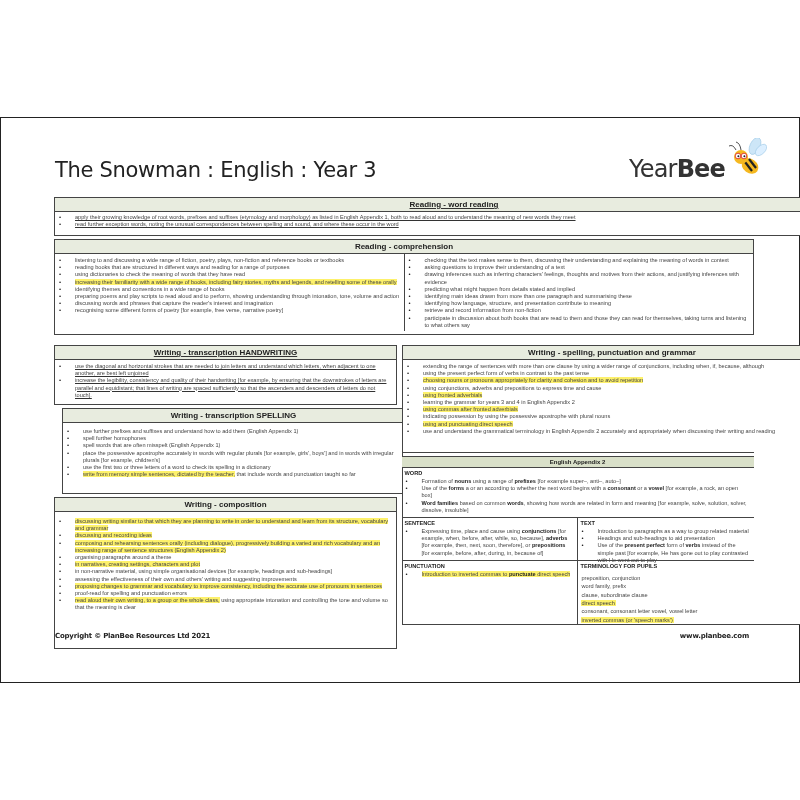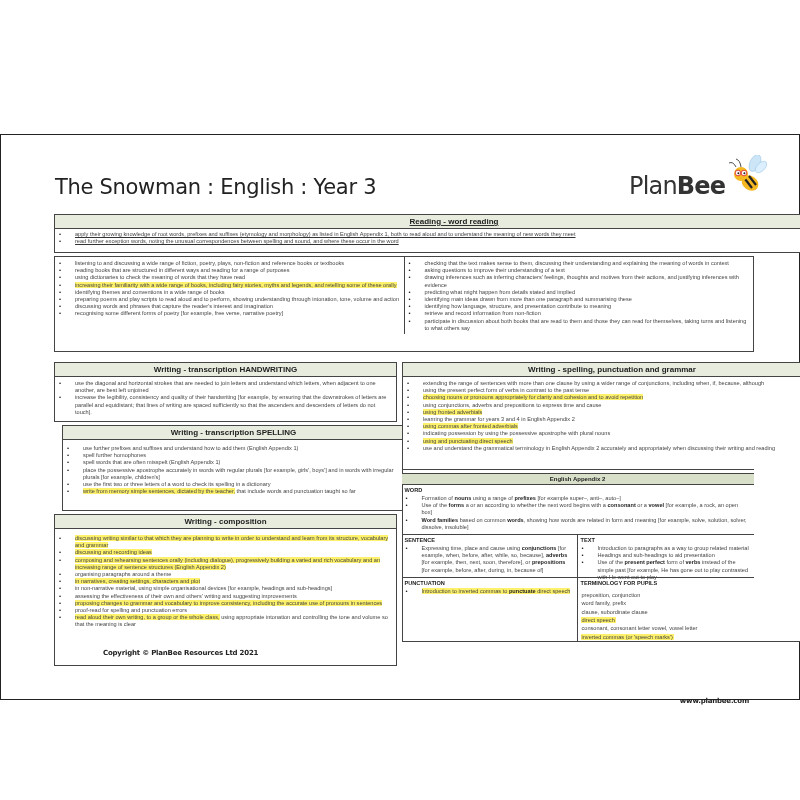--- a/index.html
+++ b/index.html
@@ -1,20 +1,20 @@
 <!DOCTYPE html>
 <html><head>
 <meta charset="utf-8">
 <style>
   * { box-sizing: border-box; margin: 0; padding: 0; }
   html, body { width: 800px; height: 800px; background: #ffffff; overflow: hidden; }
   body { font-family: "Liberation Sans", sans-serif; color: #333; position: relative; }
 
   .sheet {
-    position: absolute; left: 0; top: 134px; width: 800px; height: 566px;
+    position: absolute; left: 0; top: 117px; width: 800px; height: 566px;
     border: 1.5px solid #222; background: #fff;
   }
   .title {
     position: absolute; left: 54px; top: 40px; font-size: 21px; color: #222;
     font-family: "DejaVu Sans", sans-serif; font-weight: normal; letter-spacing: -0.3px;
   }
   .logo { position: absolute; left: 628px; top: 20px; width: 140px; height: 50px; }
   .logo-text {
     position: absolute; left: 0; top: 17px; font-size: 24px; color: #333;
     font-family: "DejaVu Sans", sans-serif; letter-spacing: -0.8px;
@@ -50,35 +50,35 @@
   .app-cell { border-right: 1.2px solid #444; min-height: 30px; }
   .app-cell:nth-child(2n) { border-right: none; }
   .app-cell.row2 { border-top: 1.2px solid #444; }
   .term-list { padding: 4px 3px 0 3px; }
   .term-list div { font-size: 5.6px; line-height: 8.3px; color: #444; }
   .term-list div span { padding: 0 1px; }
   b { color: #222; }
 
   .footer-left {
     position: absolute; left: 54px; top: 514px; font-size: 7px; font-weight: bold; color: #222;
-    font-family: "DejaVu Sans", sans-serif; letter-spacing: -0.2px; margin-left: 48px;
+    font-family: "DejaVu Sans", sans-serif; letter-spacing: -0.2px;
   }
   .footer-right {
     position: absolute; right: 50px; top: 514px; font-size: 7px; font-weight: bold; color: #222;
-    font-family: "DejaVu Sans", sans-serif; letter-spacing: -0.2px; margin-top: 48px;
+    font-family: "DejaVu Sans", sans-serif; letter-spacing: -0.2px;
   }
 </style>
 </head>
 <body>
 
 <div class="sheet">
   <h1 class="title">The Snowman : English : Year 3</h1>
 
   <div class="logo">
-    <div class="logo-text"><span>Plan</span><span class="bold">Bee</span></div>
+    <div class="logo-text"><span>Year</span><span class="bold">Bee</span></div>
     <svg class="bee" viewBox="0 0 50 40">
       <ellipse cx="38" cy="8" rx="5" ry="9" fill="#cde6f7" stroke="#9cc7e6" stroke-width="0.6" transform="rotate(25 38 8)"></ellipse>
       <ellipse cx="44" cy="12" rx="4" ry="7" fill="#dcefff" stroke="#9cc7e6" stroke-width="0.6" transform="rotate(45 44 12)"></ellipse>
       <ellipse cx="33" cy="28" rx="9" ry="7" fill="#f5b820" transform="rotate(35 33 28)"></ellipse>
       <path d="M28 24 L35 33" stroke="#222" stroke-width="2.2"></path>
       <path d="M32 21 L39 30" stroke="#222" stroke-width="2.2"></path>
       <circle cx="24" cy="19" r="7" fill="#f5b820"></circle>
       <circle cx="21" cy="18" r="2.8" fill="#fff" stroke="#d33" stroke-width="0.9"></circle>
       <circle cx="27" cy="18" r="2.8" fill="#fff" stroke="#d33" stroke-width="0.9"></circle>
       <circle cx="21.4" cy="18.2" r="1" fill="#222"></circle>
@@ -90,20 +90,21 @@
 
   <div class="box" style="left:53px; top:79px; width:800px; height:39px;text-decoration:underline;">
     <div class="box-head">Reading - word reading</div>
     <ul class="items" id="wr-list" style="padding-top:2px;">
         <li><span>apply their growing knowledge of root words, prefixes and suffixes (etymology and morphology) as listed in English Appendix 1, both to read aloud and to understand the meaning of new words they meet</span></li>
         <li><span>read further exception words, noting the unusual correspondences between spelling and sound, and where these occur in the word</span></li>
       </ul>
   </div>
 
   <div class="box" style="left:53px; top:121px; width:700px; height:96px;">
+    <div class="box-head">Reading - comprehension</div>
     <div class="cols">
       <div>
           <ul class="items" id="comp-left">
             <li><span>listening to and discussing a wide range of fiction, poetry, plays, non-fiction and reference books or textbooks</span></li>
             <li><span>reading books that are structured in different ways and reading for a range of purposes</span></li>
             <li><span>using dictionaries to check the meaning of words that they have read</span></li>
             <li><span class="hl">increasing their familiarity with a wide range of books, including fairy stories, myths and legends, and retelling some of these orally</span></li>
             <li><span>identifying themes and conventions in a wide range of books</span></li>
             <li><span>preparing poems and play scripts to read aloud and to perform, showing understanding through intonation, tone, volume and action</span></li>
             <li><span>discussing words and phrases that capture the reader's interest and imagination</span></li>
@@ -118,21 +119,21 @@
             <li><span>predicting what might happen from details stated and implied</span></li>
             <li><span>identifying main ideas drawn from more than one paragraph and summarising these</span></li>
             <li><span>identifying how language, structure, and presentation contribute to meaning</span></li>
             <li><span>retrieve and record information from non-fiction</span></li>
             <li><span>participate in discussion about both books that are read to them and those they can read for themselves, taking turns and listening to what others say</span></li>
           </ul>
         </div>
     </div>
   </div>
 
-  <div class="box" style="left:53px; top:227px; width:343px; height:60px;">
+  <div class="box" style="left:53px; top:227px; width:343px; height:60px;text-decoration:underline;">
     <div class="box-head">Writing - transcription HANDWRITING</div>
     <ul class="items" id="hw-list">
         <li><span>use the diagonal and horizontal strokes that are needed to join letters and understand which letters, when adjacent to one another, are best left unjoined</span></li>
         <li><span>increase the legibility, consistency and quality of their handwriting [for example, by ensuring that the downstrokes of letters are parallel and equidistant; that lines of writing are spaced sufficiently so that the ascenders and descenders of letters do not touch].</span></li>
       </ul>
   </div>
 
   <div class="box" style="left:53px; top:290px; width:343px; height:86px;margin-left:8px;">
     <div class="box-head">Writing - transcription SPELLING</div>
     <ul class="items" id="sp-list" style="padding-top:5px;">

